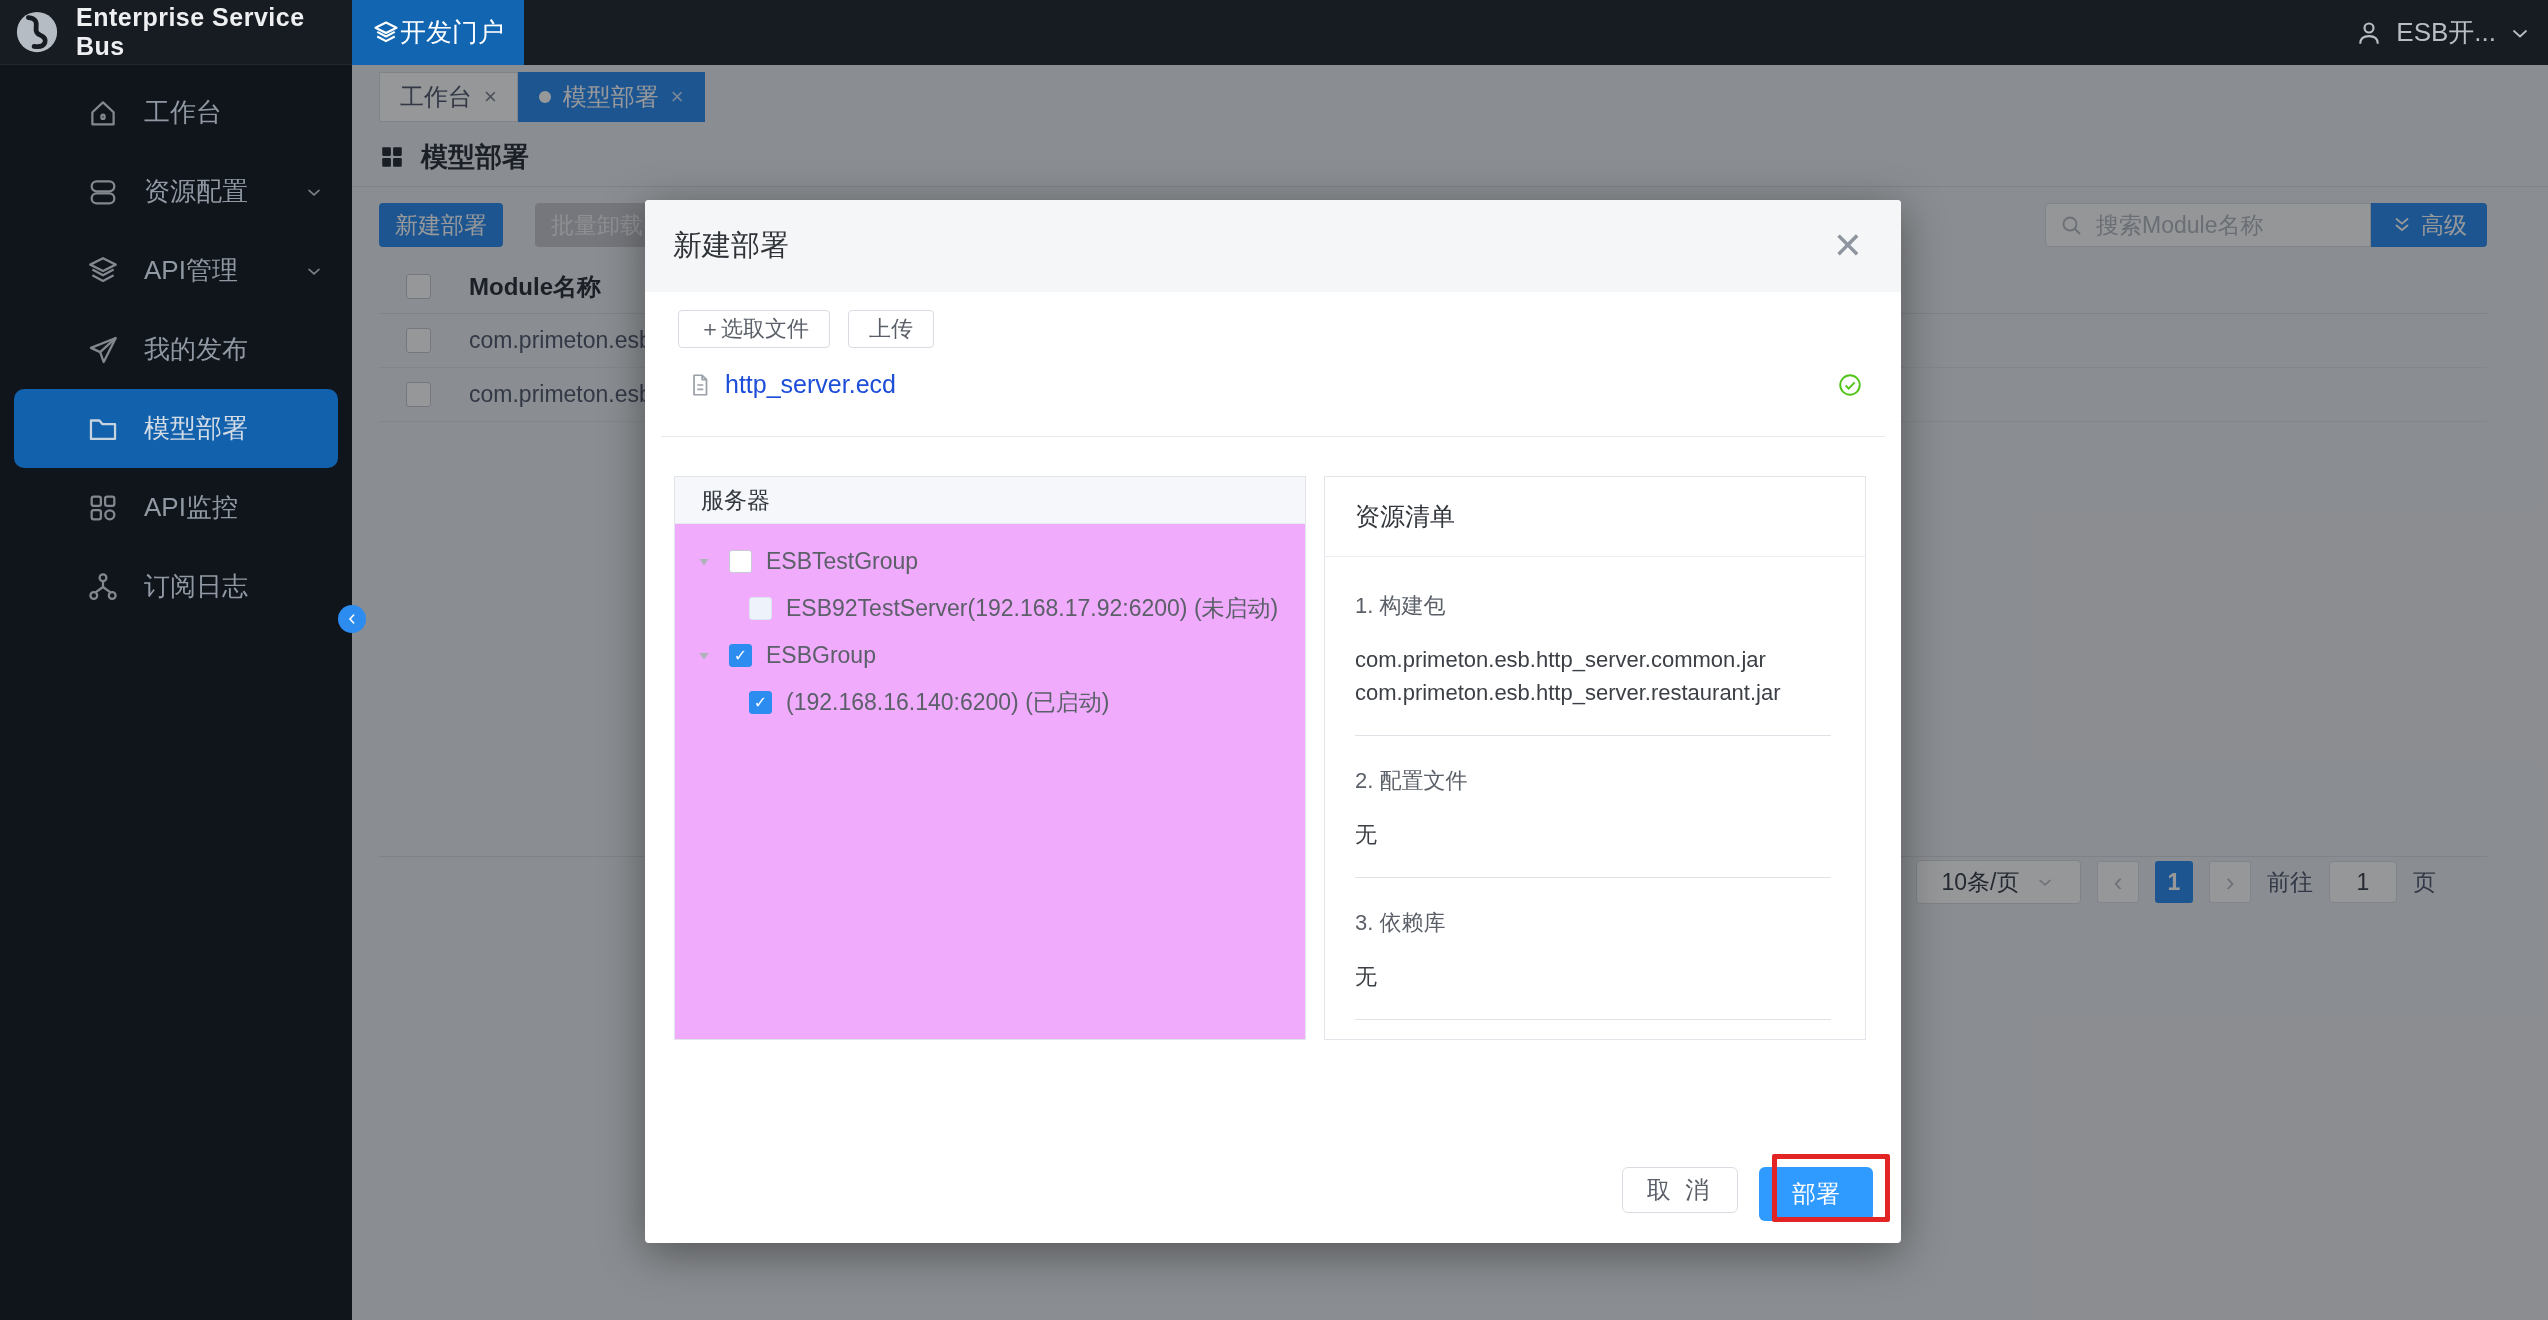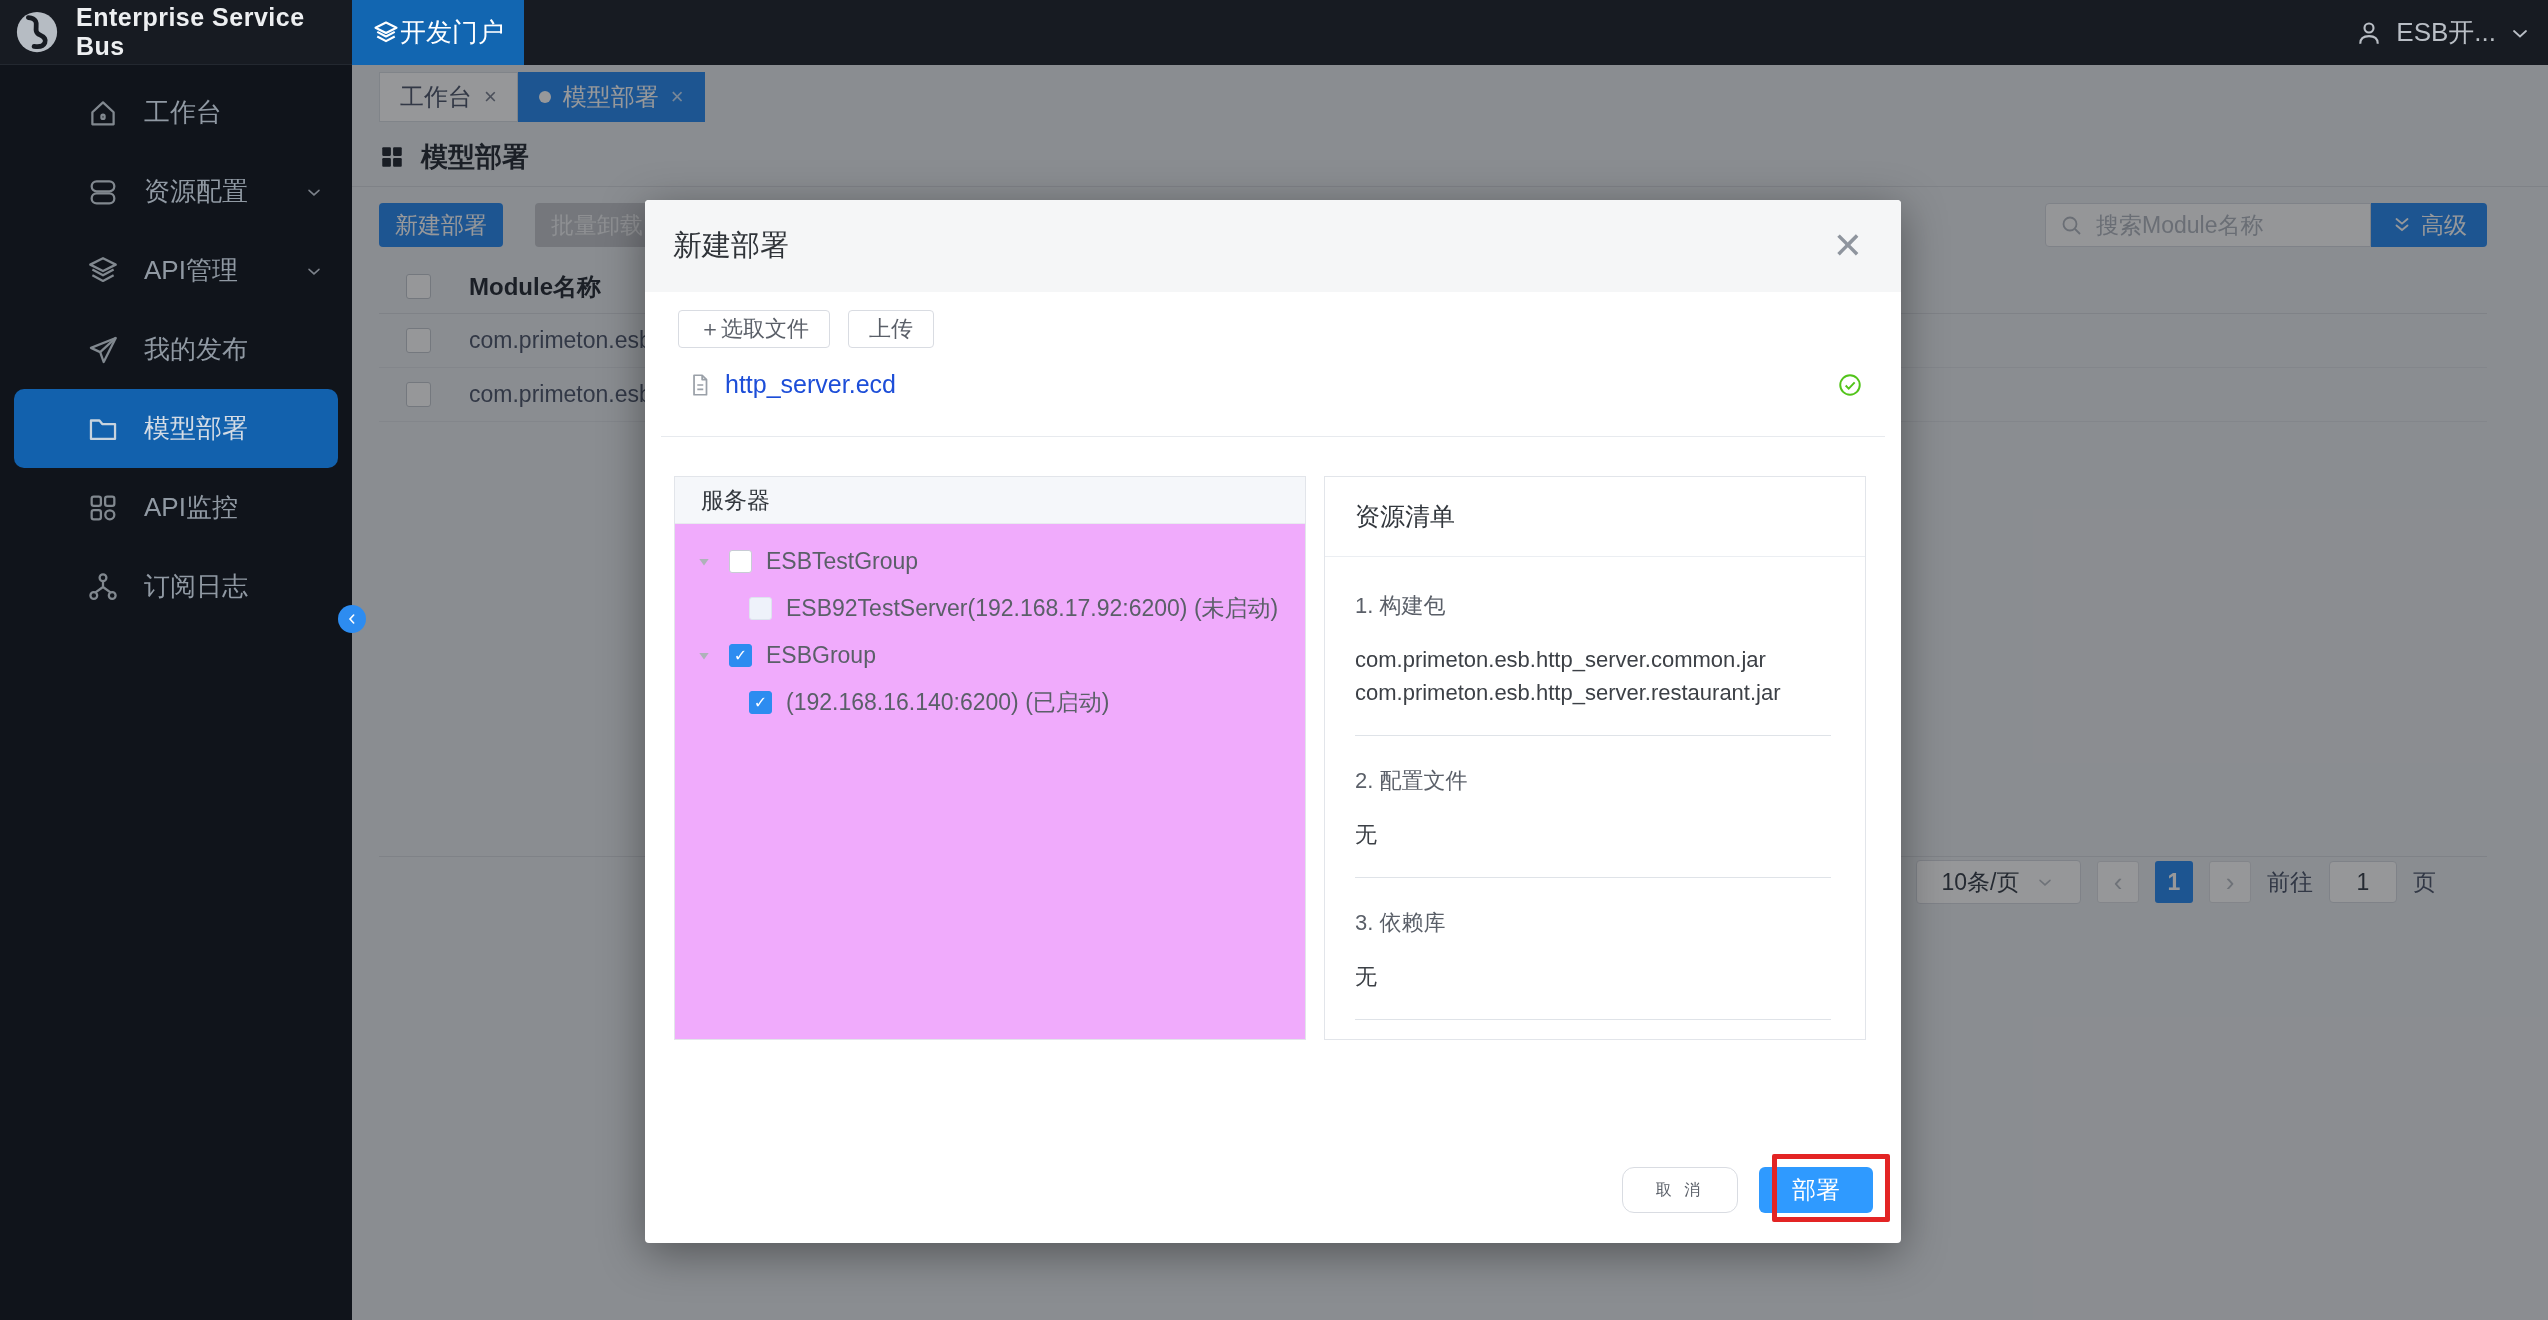--- a/index.html
+++ b/index.html
@@ -72,22 +72,22 @@
   .caret{width:18px;color:#aeb2b9;flex:none;cursor:pointer}
   .cb{width:23px;height:23px;box-sizing:border-box;border-radius:3px;border:1px solid #c7ccd4;background:#fff;flex:none;display:flex;align-items:center;justify-content:center;color:#fff;font-size:16px;line-height:1;cursor:pointer}
   .cb.disabled{background:#eef2fa;border-color:#dde4ee;cursor:default}
   .cb.checked{background:#2d8cf0;border-color:#2d8cf0}
   .resource-panel{position:absolute;left:679px;top:276px;width:542px;height:564px;box-sizing:border-box;border:1px solid #e2e5ea;background:#fff;overflow:hidden}
   .res-header{height:80px;display:flex;align-items:center;padding-left:30px;font-size:25px;color:#32373d;border-bottom:1px solid #ebeef2;box-sizing:border-box}
   .res-body{padding:34px 20px 0 30px}
   .res-head{font-size:22px;color:#5a5f68;margin:0 0 22px}
   .res-line{font-size:22px;color:#3c4046;line-height:33px}
   .res-divider{height:1px;background:#dfe3e8;margin:26px 14px 30px 0}
-  .cancel-btn{position:absolute;left:977px;top:967px;width:116px;height:46px;box-sizing:border-box;border:1px solid #d9dce2;border-radius:12px;background:#fff;font-size:16px;color:#5a5f68;display:flex;align-items:center;justify-content:center;letter-spacing:4px;cursor:pointer}
-  .deploy-btn{position:absolute;left:1114px;top:967px;width:114px;height:46px;background:#2f9aff;border-radius:6px;color:#fff;font-size:24px;display:flex;align-items:center;justify-content:center;cursor:pointer}
+  .cancel-btn{position:absolute;left:977px;top:967px;width:116px;height:46px;box-sizing:border-box;border:1px solid #d9dce2;border-radius:6px;background:#fff;font-size:24px;color:#5a5f68;display:flex;align-items:center;justify-content:center;letter-spacing:4px;cursor:pointer}
+  .deploy-btn{position:absolute;left:1114px;top:967px;width:114px;height:54px;background:#2f9aff;border-radius:6px;color:#fff;font-size:24px;display:flex;align-items:center;justify-content:center;cursor:pointer}
   .red-annotation{position:absolute;left:1127px;top:954px;width:118px;height:68px;box-sizing:border-box;border:5px solid #e32424;border-radius:2px;pointer-events:none;z-index:5}
 </style>
 </head>
 <body>
 
 <div class="topbar">
   <div class="brand">
     <span>
       <svg width="46" height="46" viewBox="0 0 48 48">
           <circle cx="24" cy="24" r="21" fill="#b6bcc3"></circle>

